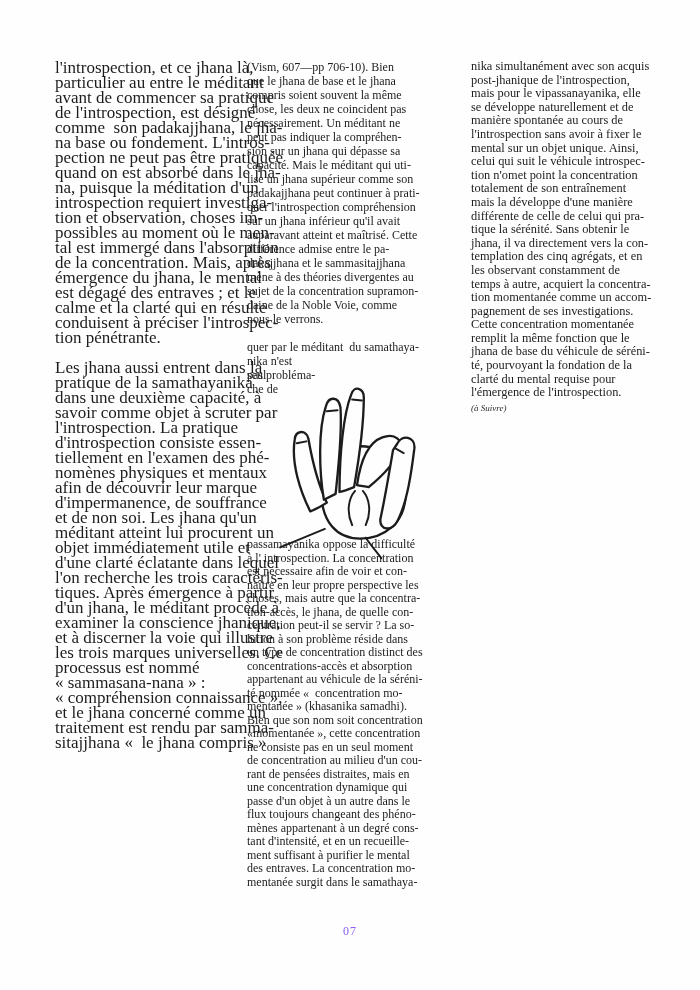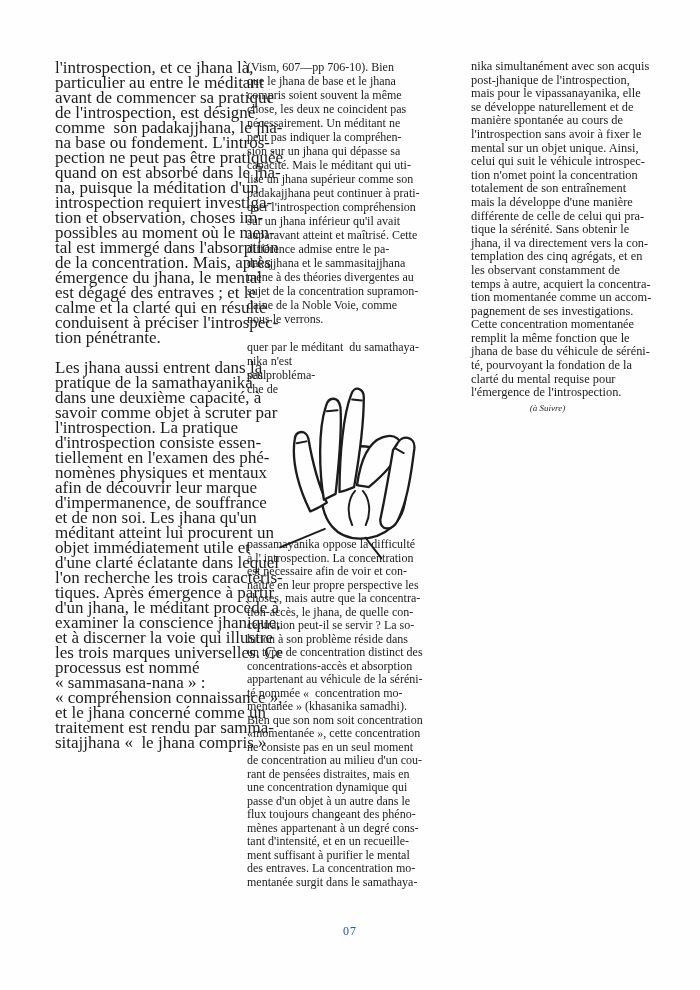--- a/index.html
+++ b/index.html
@@ -17,37 +17,37 @@
   .col-right{left:471px;width:205px;font-size:12.4px;line-height:13.6px;}
   .para{white-space:pre;margin:0;}
   .col-left .para{margin-bottom:15px;}
   .col-mid .para1{margin-bottom:14px;}
   .col-mid .para3{line-height:13.5px;}
   .iline{height:14px;white-space:pre;}
   .iline.split{display:flex;justify-content:space-between;flex-direction:column;}
   .illustration-spacer{height:156px;}
   .suite-note{
     margin-top:2px;
-    text-align:center;
+    text-align:left;
     padding-right:52px;
     font-style:italic;
     font-size:9px;
     color:#2a2a2a;
   }
   .hand{
     position:absolute;
     left:262px;top:382px;
     width:190px;height:180px;
   }
   .page-number{
     position:absolute;
     top:924px;left:0;width:700px;
     text-align:center;
     font-size:12px;
-    color:#1d4ed8;
+    color:#8b5cf6;
     letter-spacing:1px;
   }
 </style>
 </head>
 <body>
 
 <div class="page">
 
   <div class="col col-left">
     <p class="para">l'introspection, et ce jhana là,

